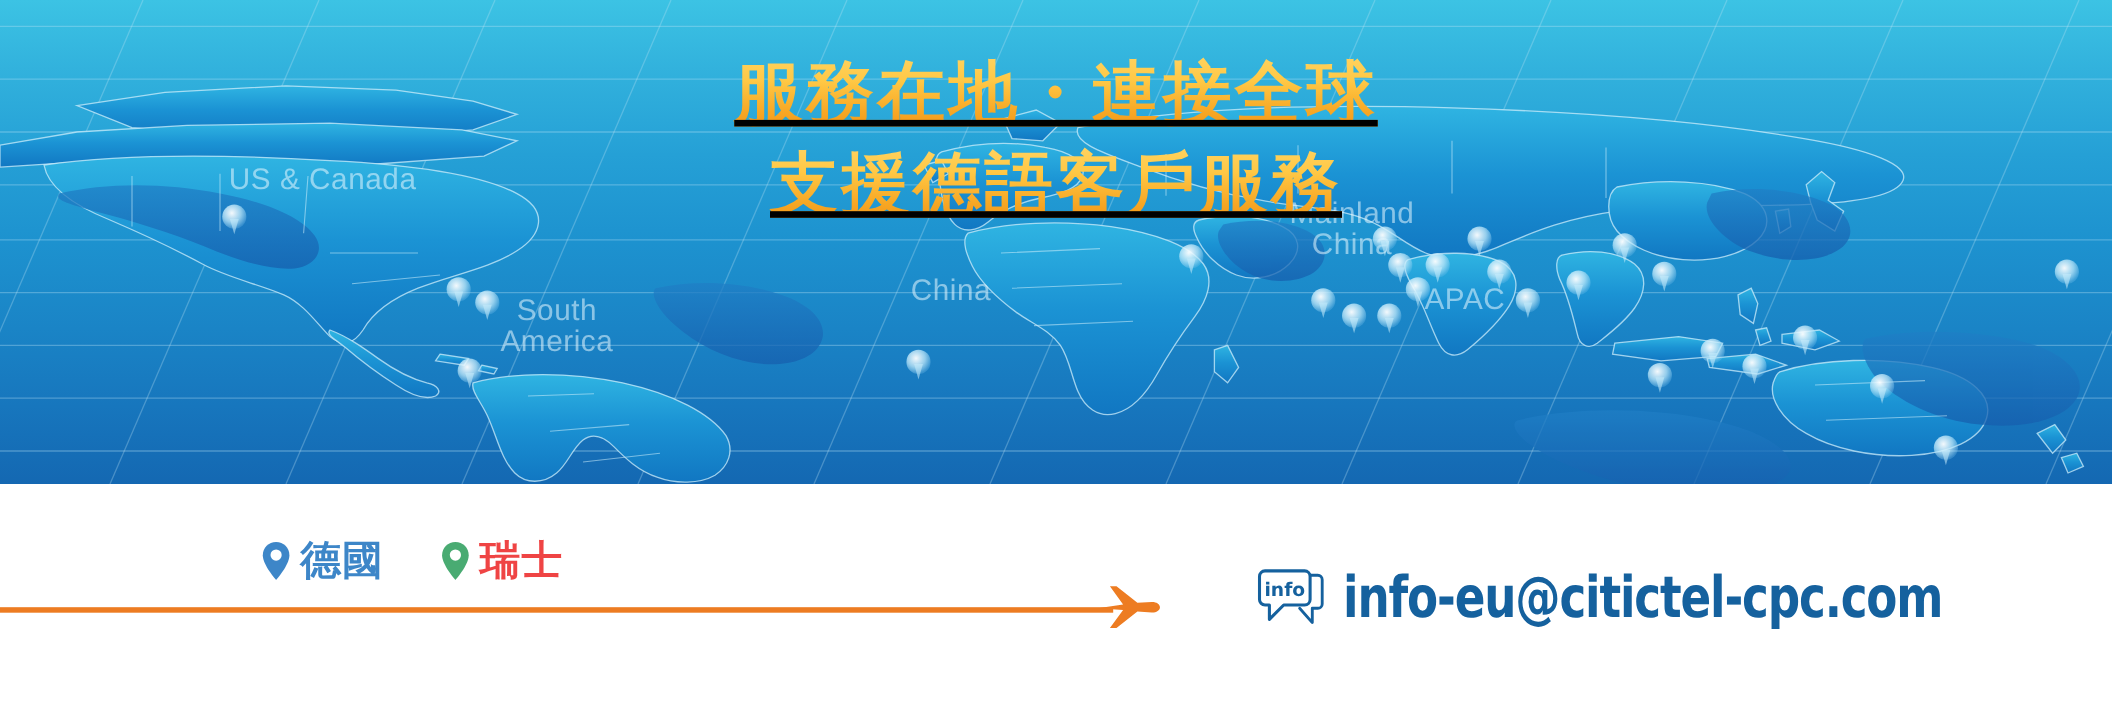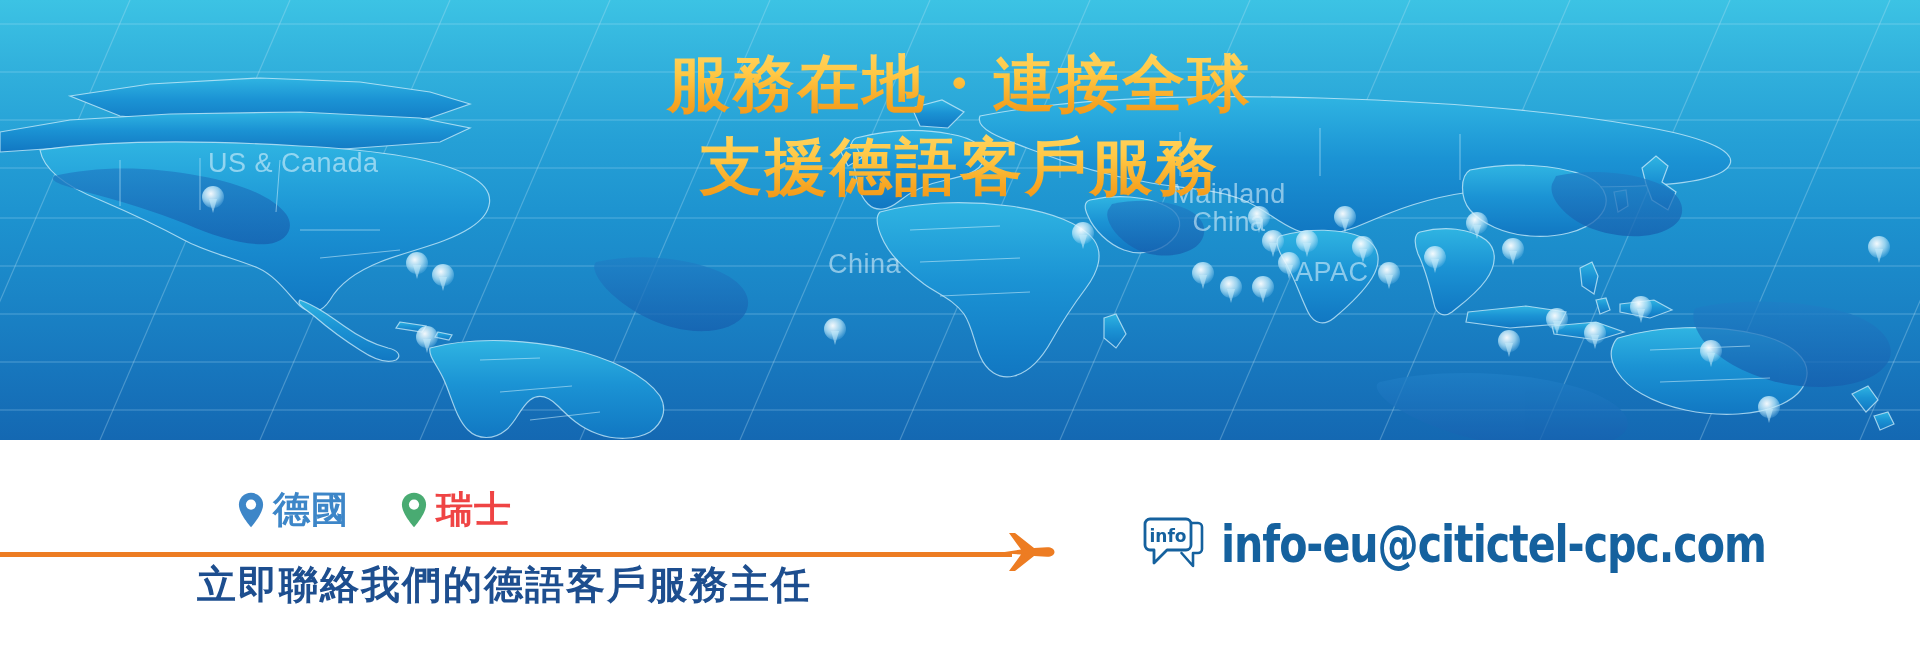--- a/index.html
+++ b/index.html
@@ -71,20 +71,21 @@
     border-top: 14px solid rgba(200,236,252,0.55);
   }
 
   
   .headline {
     position: absolute;
     left: 0; top: 42px;
     width: 1920px;
     text-align: center;
     pointer-events: none;
+    text-decoration: underline;
   }
   .headline-line {
     font-family: "DejaVu Sans", "Liberation Sans", sans-serif;
     font-size: 62px;
     font-weight: 700;
     letter-spacing: 3px;
     line-height: 1.34;
     color: #f9b233;
     background: linear-gradient(180deg, #ffd76a 0%, #ffc845 38%, #f7a724 72%, #ef8f13 100%);
     -webkit-background-clip: text;
@@ -346,20 +347,22 @@
         <path d="M120 160 L120 206 M200 158 L200 210 M280 160 L276 212"></path>
         <path d="M300 230 L380 230 M320 258 L400 250"></path>
         <path d="M480 360 L540 358 M500 392 L572 386 M530 420 L600 412"></path>
         <path d="M910 230 L1000 226 M920 262 L1020 258 M940 296 L1030 292"></path>
         <path d="M1060 140 L1060 178 M1180 132 L1180 176 M1320 128 L1320 176 M1460 134 L1460 180"></path>
         <path d="M1650 350 L1750 346 M1660 382 L1770 378"></path>
       </g>
     </svg>
 
     <div class="region-label" id="lbl-uscanada">US &amp; Canada</div>
+    <div class="region-label" id="lbl-southamerica">South
+America</div>
     <div class="region-label" id="lbl-africa">China</div>
     <div class="region-label" id="lbl-china">Mainland
 China</div>
     <div class="region-label" id="lbl-apac">APAC</div>
 
     <div class="glow-pin" style="left:202px;top:186px;">
         <span class="bulb"></span>
         <span class="tail"></span>
       </div>
     <div class="glow-pin" style="left:406px;top:252px;">
@@ -486,21 +489,20 @@
           <path d="M13 0.8 C6.2 0.8 0.9 6.1 0.9 12.8 C0.9 21.8 13 35.2 13 35.2 C13 35.2 25.1 21.8 25.1 12.8 C25.1 6.1 19.8 0.8 13 0.8 Z" fill="#49ab72"></path>
           <circle cx="13" cy="12.6" r="5.1" fill="#ffffff"></circle>
         </svg>
         <span class="cname" style="color:#ef4444">瑞士</span>
       </div>
 
     </div>
 
     <div class="orange-rule"></div>
 
-    <div class="tagline">立即聯絡我們的德語客戶服務主任</div>
 
     <div class="email-block">
       <svg class="info-ico" viewBox="0 0 62 56">
 
         <path d="M24 7 H55 A4 4 0 0 1 59 11 V33 A4 4 0 0 1 55 37 H50 V50 L38.5 37" fill="none" stroke="#15619e" stroke-width="2.6" stroke-linejoin="round" stroke-linecap="round"></path>
 
         <path d="M7 3 H43 A5 5 0 0 1 48 8 V29 A5 5 0 0 1 43 34 H24 L11 47 V34 H7 A5 5 0 0 1 2 29 V8 A5 5 0 0 1 7 3 Z" fill="#ffffff" stroke="#15619e" stroke-width="2.8" stroke-linejoin="round"></path>
         <text x="25" y="25.5" text-anchor="middle" font-family="DejaVu Sans, Liberation Sans, sans-serif" font-size="17" font-weight="700" fill="#15619e">info</text>
       </svg>
       <span class="email-text">info-eu@citictel-cpc.com</span>

